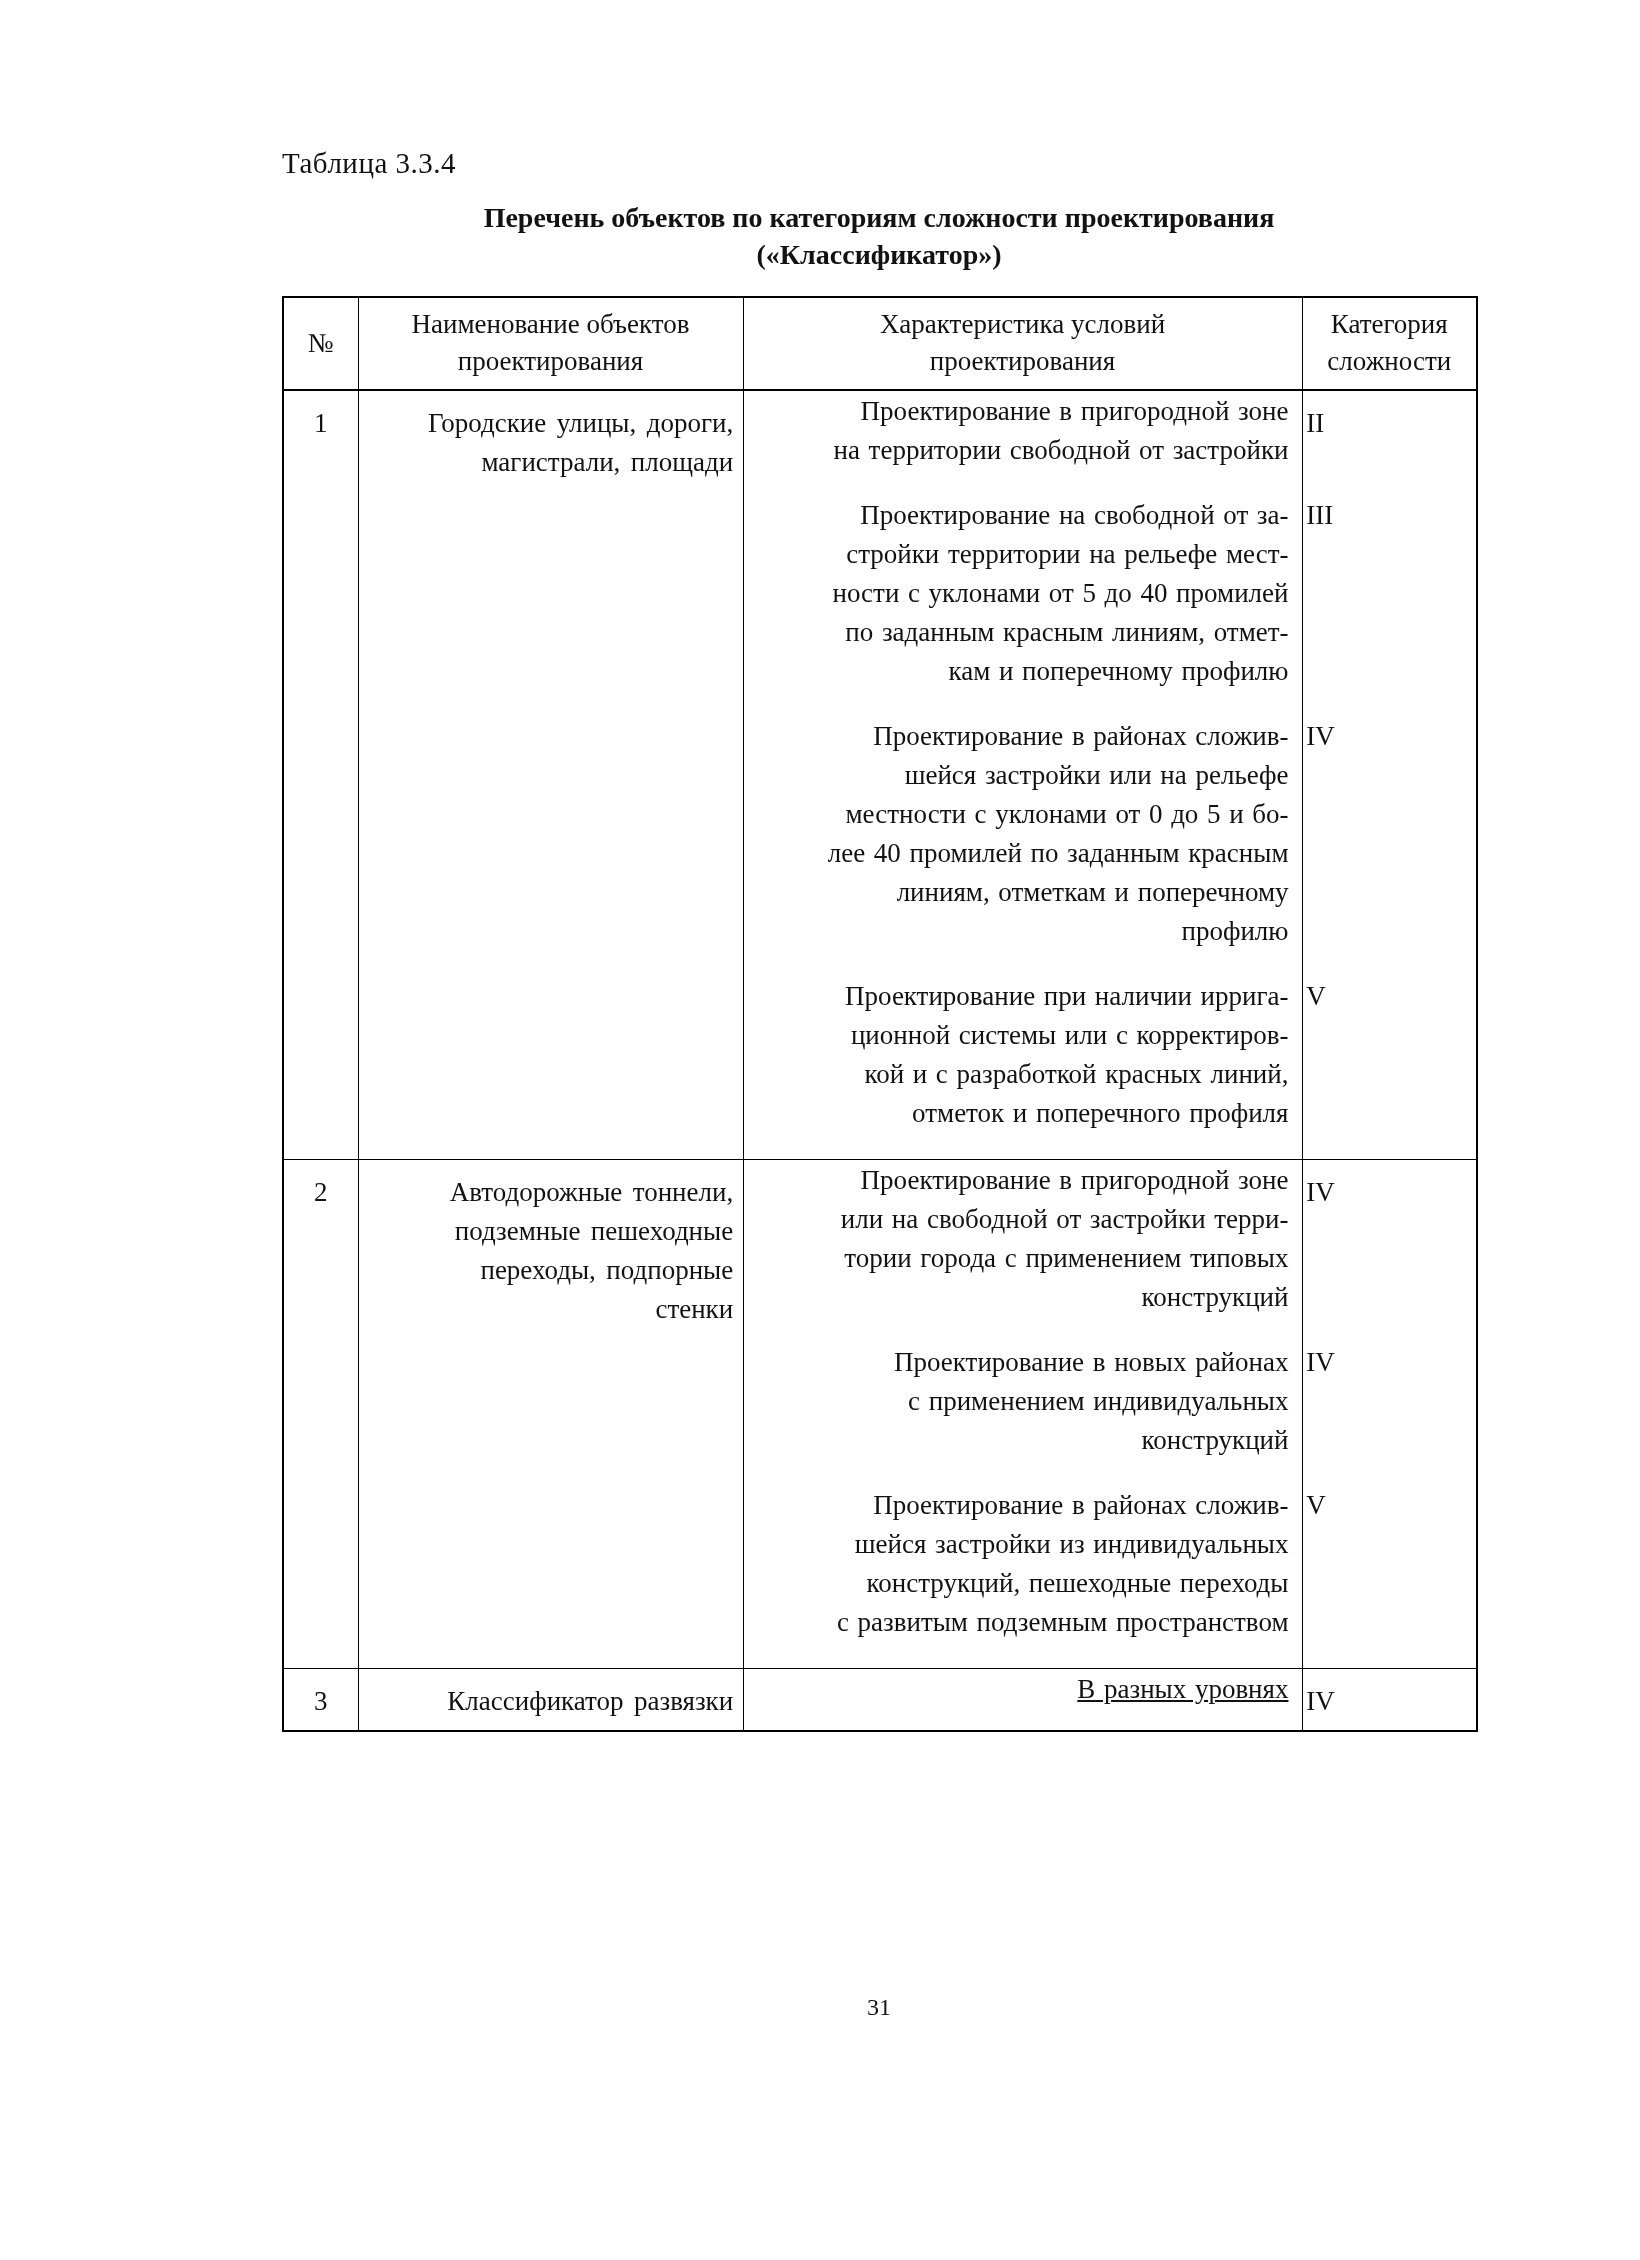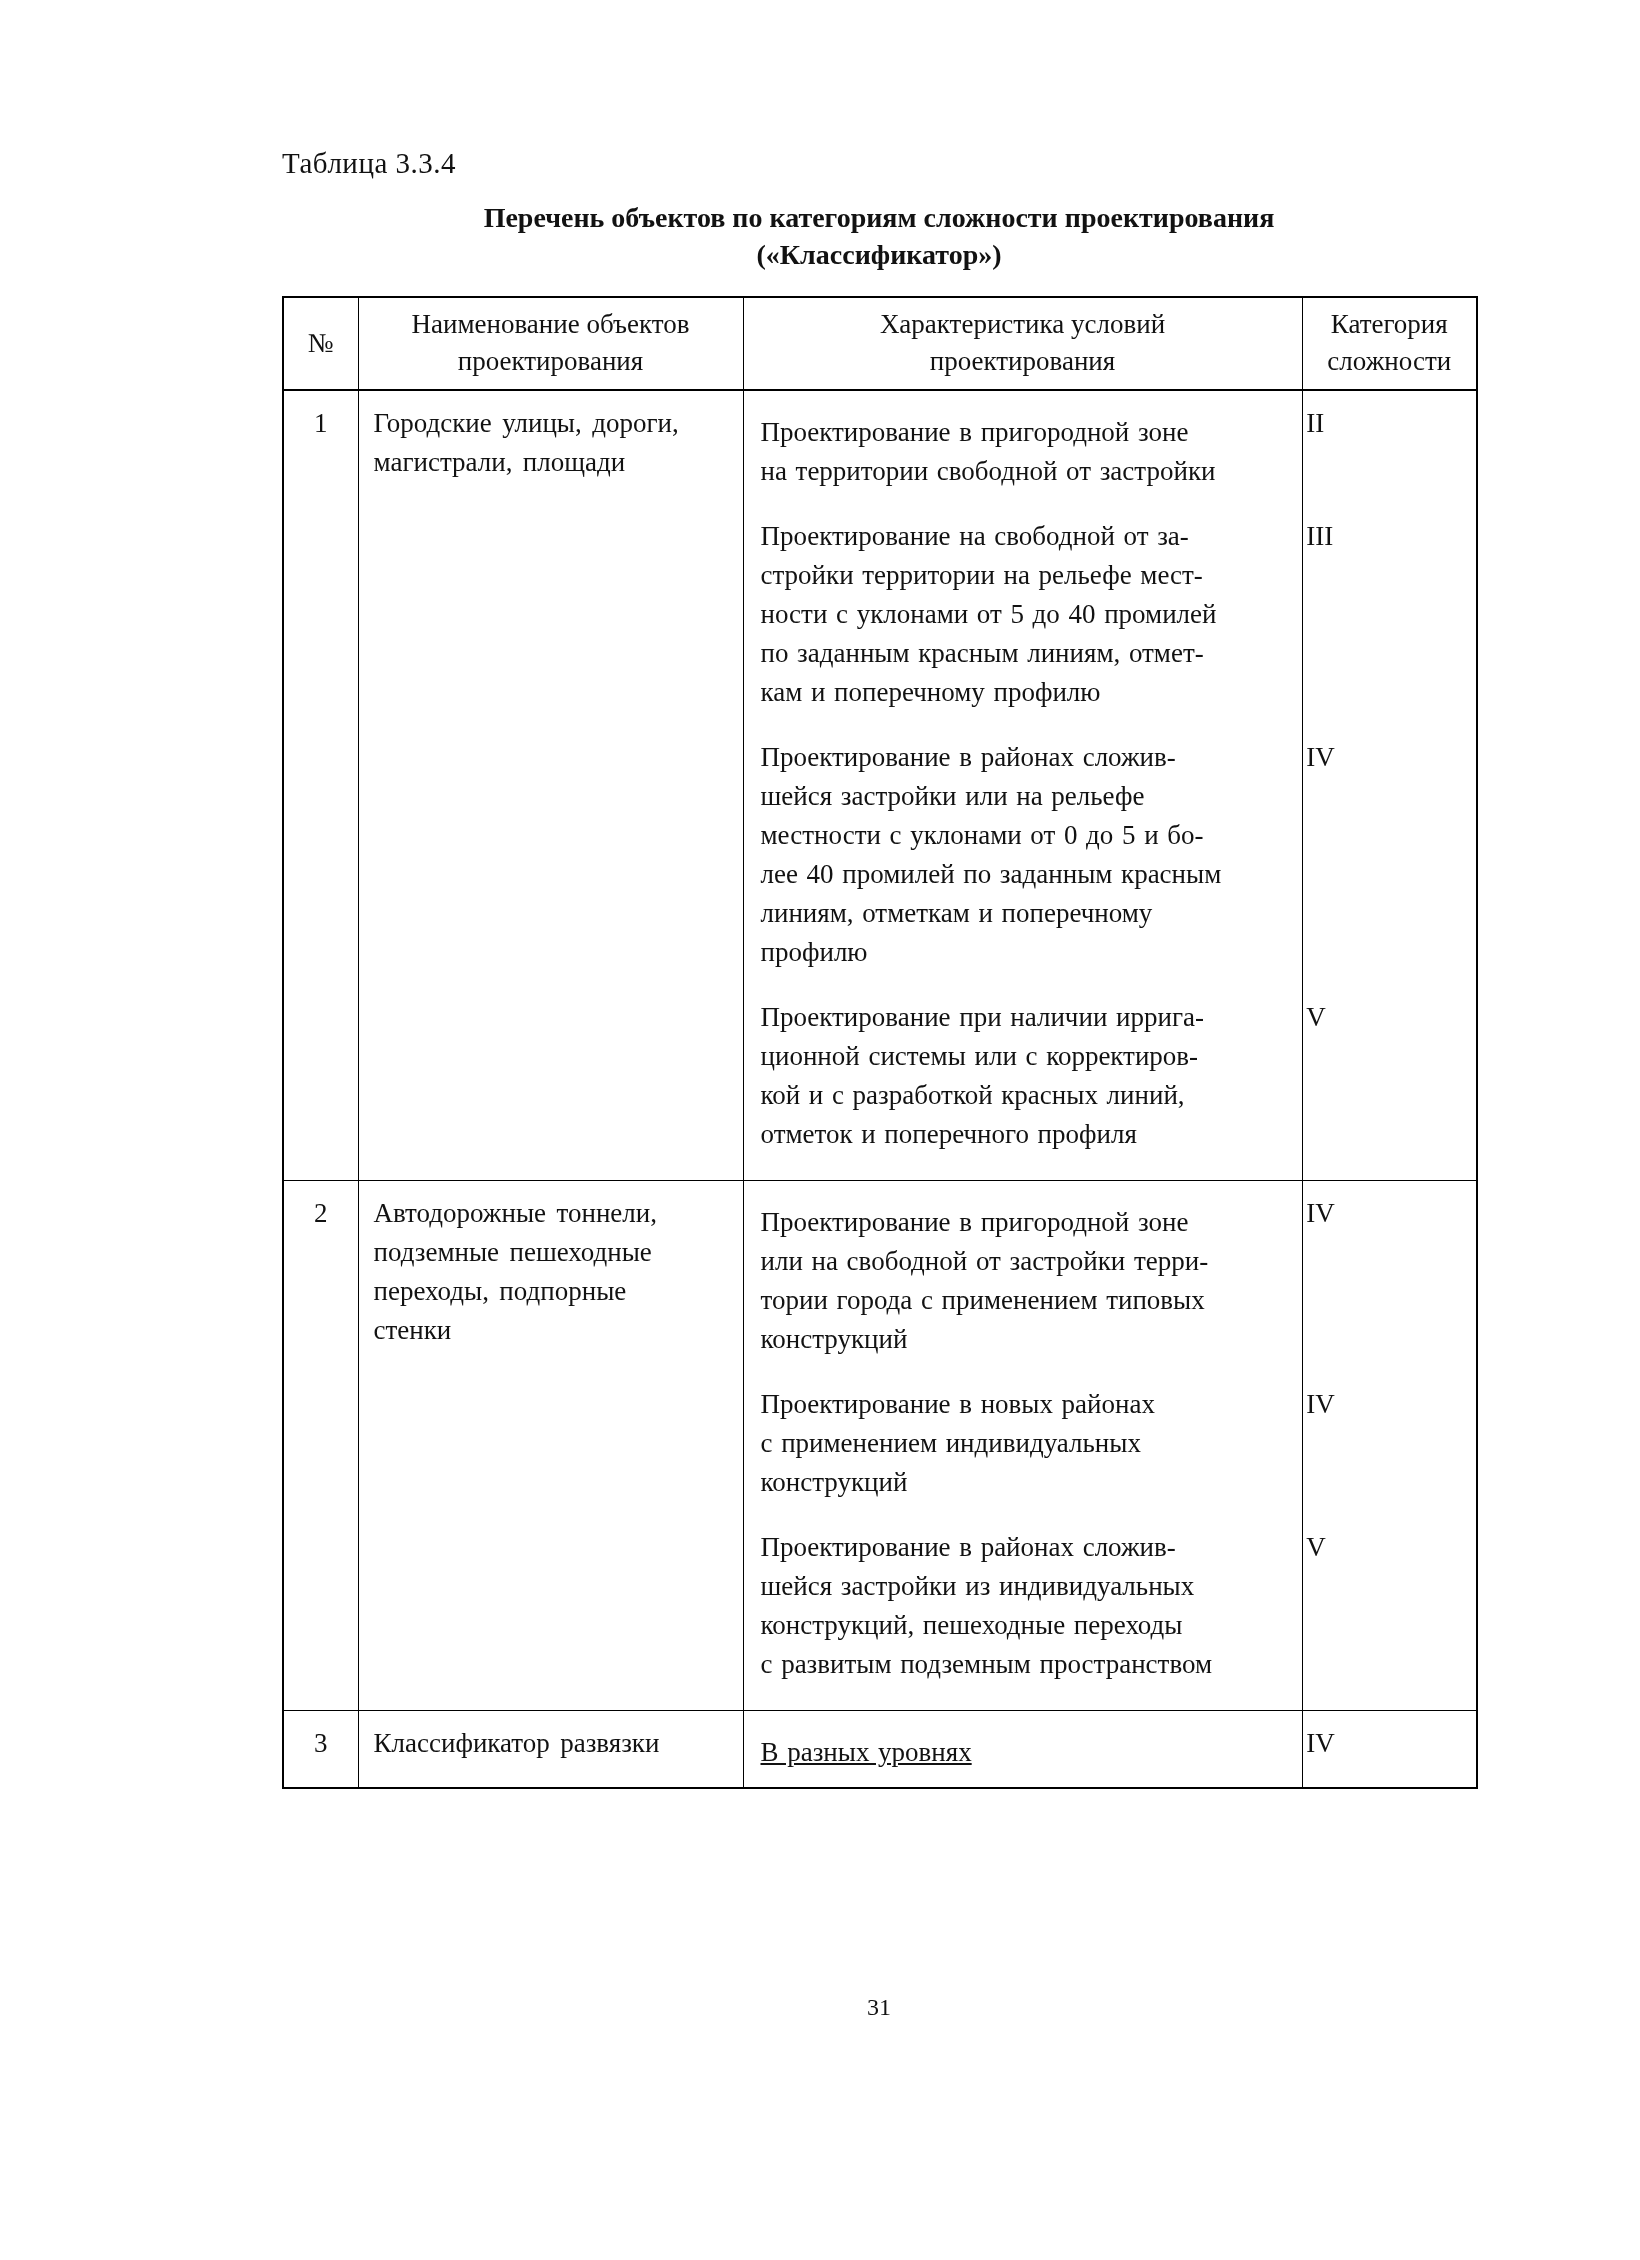--- a/index.html
+++ b/index.html
@@ -60,20 +60,21 @@
     vertical-align: middle;
     padding: 8.4px 5.6px;
     line-height: 37px;
     white-space: pre-line;
     border-bottom: 2.8px solid #000;
   }
 
   td {
     vertical-align: top;
     white-space: pre-line;
+    text-align: right;
   }
 
   .b-right { border-right: 1.9px solid #000; }
 
   tr.group-start td { border-top: 1.9px solid #000; }
   thead tr th.b-right { border-right: 1.9px solid #000; }
 
   td.col-num {
     text-align: center;
     padding-top: 13px;
@@ -83,21 +84,21 @@
     word-spacing: 3.7px;
   }
   td.col-cond {
     padding: 0 13px 26px 17px;
     word-spacing: 1.9px;
   }
   td.col-cat {
     text-align: left;
     padding: 0 3.7px;
   }
-  tr.group-start td.col-cond { padding-top: 22px; }
+  tr.group-start td.col-cond { padding-top: 1px; }
   tr.group-start td.col-cat  { padding-top: 13px; }
   tr.last-row td.col-cond    { padding-bottom: 15px; text-decoration: underline; }
 
   .page-number {
     position: absolute;
     top: 1994px;
     left: 282px;
     width: 1194px;
     text-align: center;
     font-size: 24px;

